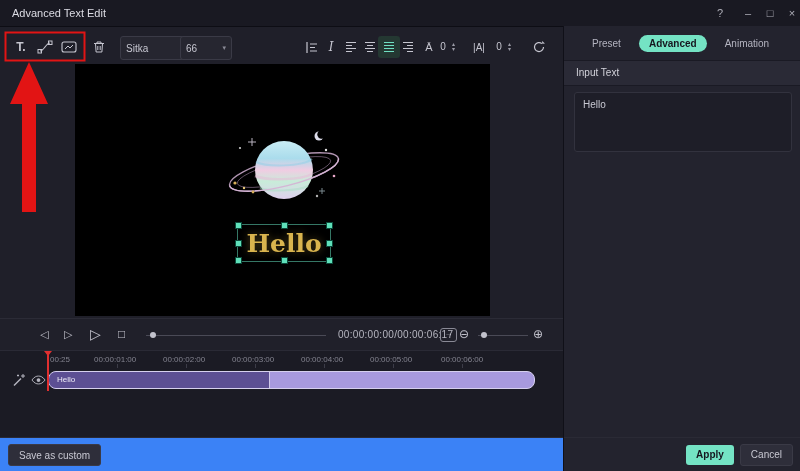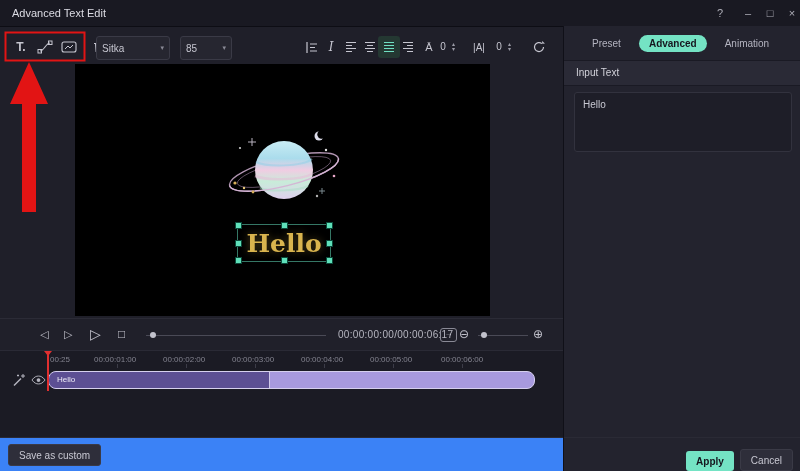--- a/index.html
+++ b/index.html
@@ -58,21 +58,21 @@
   #input-textarea{position:absolute;left:10px;top:66px;width:200px;height:46px;background:#1e1e28;
         border:1px solid #32323e;border-radius:3px;resize:none;color:#c8c8d2;font-size:10px;
         font-family:"Liberation Sans","DejaVu Sans",sans-serif;padding:6px 8px;outline:none}
   
   .btn{height:20px;border-radius:3px;font-size:10px;display:flex;align-items:center;justify-content:center;
         padding:0 10px;cursor:default}
   .btn.gray{background:#2e2e3a;color:#c8c8d2;border:1px solid #3a3a46}
   .btn.teal{background:#74e3c4;color:#15151e;font-weight:bold}
   #lfooter{left:0;top:437px;width:563px;height:34px;background:#3b82f6;border-top:1px solid #2a2a35}
   #rfooter{position:absolute;left:0;bottom:0;width:100%;height:34px;border-top:1px solid #2a2a35;
-        display:flex;align-items:flex-end;justify-content:flex-end;gap:6px;padding-right:8px;box-sizing:border-box}
+        display:flex;align-items:center;justify-content:flex-end;gap:6px;padding-right:8px;box-sizing:border-box}
   .annot{pointer-events:none}
 </style>
 </head>
 <body>
 
 <div class="abs" id="titlebar">
   <div class="abs" id="title">Advanced Text Edit</div>
   <div class="abs wbtn" style="left:710px">?</div>
   <div class="abs wbtn" style="left:738px">–</div>
   <div class="abs wbtn" style="left:760px">□</div>
@@ -95,27 +95,27 @@
     <path d="M4 9l3-3 2 2 3-3" stroke="#c6c6d0" stroke-width="1" fill="none"></path>
   </svg>
 </div>
 
 <div class="tbtn" style="left:88px">
   <svg class="ic" width="14" height="14" viewBox="0 0 14 14">
     <path d="M2 3.5h10M5 3.5V2h4v1.5M3.5 3.5l.6 8.5h5.8l.6-8.5M5.8 6v4M8.2 6v4" stroke="#c6c6d0" stroke-width="1" fill="none"></path>
   </svg>
 </div>
 
-<div class="dropdown" style="left:96px;width:62px">
+<div class="dropdown" style="left:120px;width:62px">
   <span>Sitka</span>
   <span class="chev">▾</span>
 </div>
 
 <div class="dropdown" style="left:180px;width:40px">
-  <span>85</span>
+  <span>66</span>
   <span class="chev">▾</span>
 </div>
 
 <div class="tbtn" style="left:300px">
   <svg class="ic" width="13" height="13" viewBox="0 0 13 13">
     <path d="M2 1v11M5 3h7M5 6.5h5M5 10h7" stroke="#c6c6d0" stroke-width="1.2" fill="none"></path>
   </svg>
 </div>
 
 <div class="tbtn" style="left:320px;font-family:'DejaVu Serif',serif;font-style:italic">I</div>

